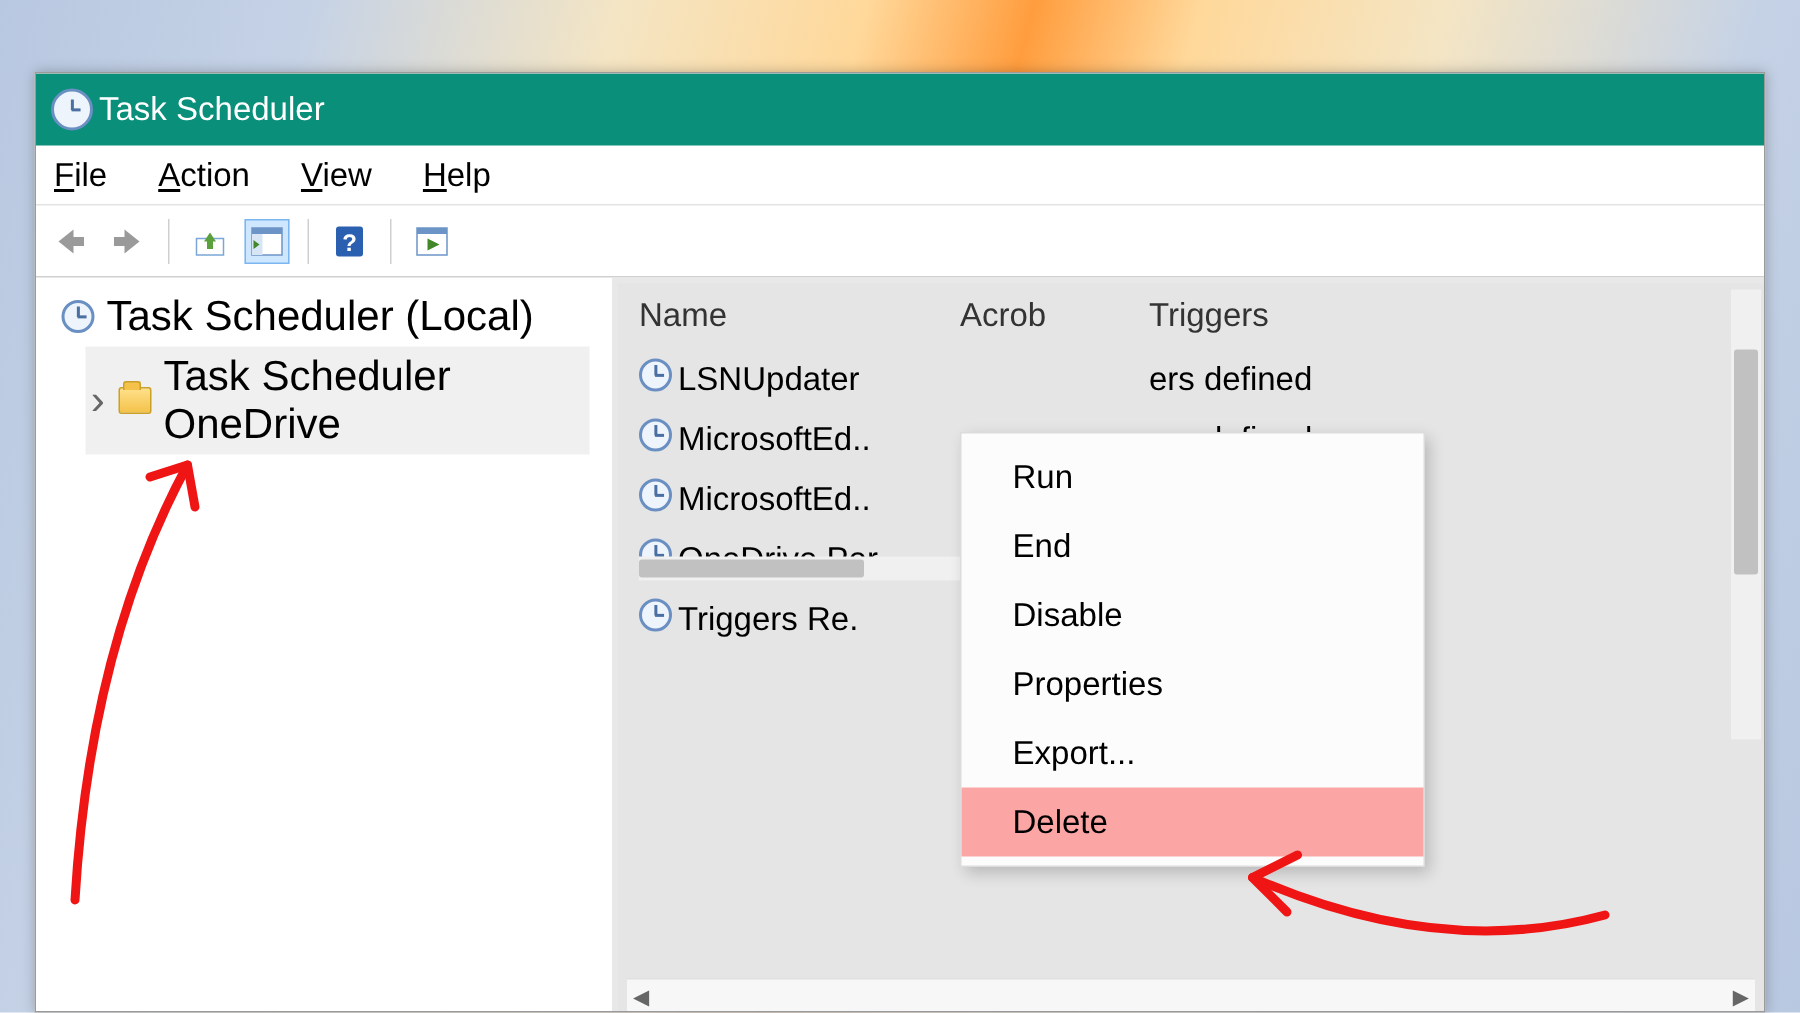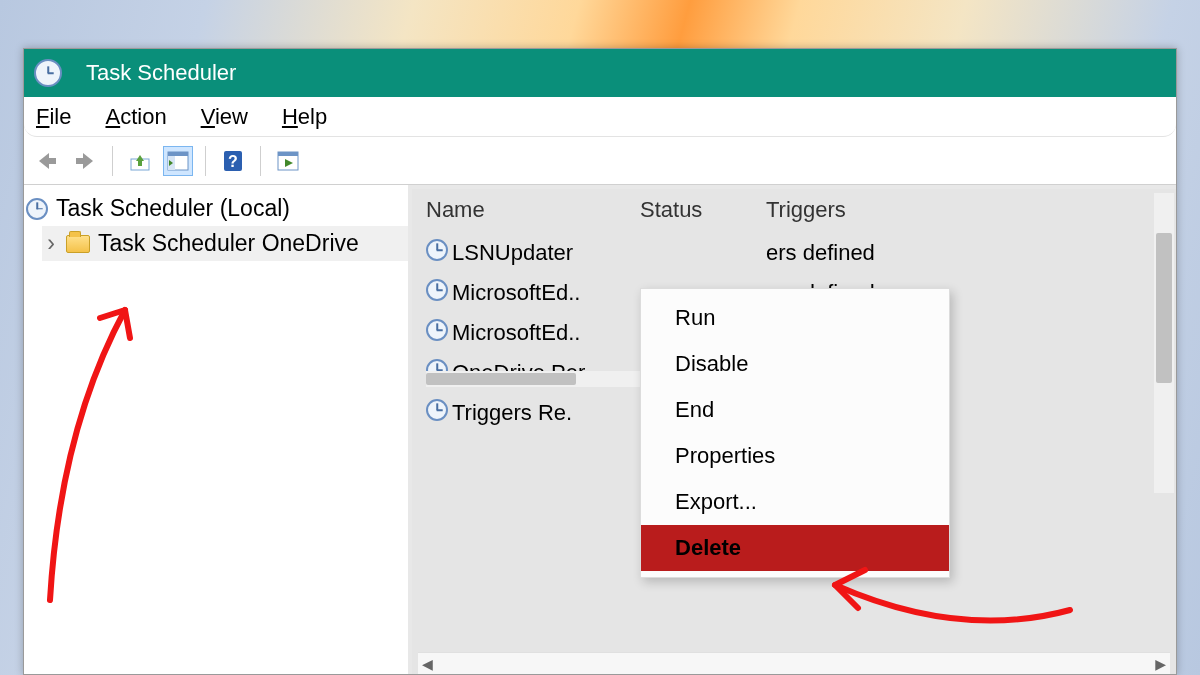--- a/index.html
+++ b/index.html
@@ -24,33 +24,32 @@
     border: 1px solid #9a9a9a;
     box-shadow: 0 0 8px rgba(0,0,0,.25);
     overflow: hidden;
   }
   .titlebar {
     height: 48px;
     background: #0a8f7a;
     color: #fff;
     display: flex;
     align-items: center;
-    gap: 24px;
+    gap: 4px;
     padding: 0 10px;
     font-size: 22px;
   }
   .menubar {
     height: 40px;
     display: flex;
     align-items: center;
     gap: 34px;
     padding: 0 12px;
     border-bottom: 1px solid #e3e3e3;
     font-size: 22px;
-    border-radius: 13px;
   }
   .menubar span { cursor: default; }
   .menubar .ul { text-decoration: underline; }
   .toolbar {
     height: 48px;
     display: flex;
     align-items: center;
     gap: 8px;
     padding: 0 8px;
     border-bottom: 1px solid #d0d0d0;
@@ -60,22 +59,22 @@
   .tb-btn.active { background:#cfe6ff; border:1px solid #7bb6f0; }
 
   .client {
     position: absolute;
     left:0; right:0; top:136px; bottom:0;
     display: flex;
   }
   .tree {
     width: 388px;
     border-right: 4px solid #e8e8e8;
-    padding: 6px 0;
-    font-size: 23px;
+    padding: 6px 15px;
+    font-size: 28px;
   }
   .tree-row { display:flex; align-items:center; gap:8px; padding:4px 2px; }
   .tree-row.child { margin-left: 18px; background:#f0f0f0; }
   .expander { width:14px; text-align:center; color:#666; }
   .main {
     flex:1;
     position:relative;
     border-top: 4px solid #e8e8e8;
     background:#e5e5e5;
   }
@@ -123,21 +122,21 @@
     left: 640px;
     top: 288px;
     width: 310px;
     background:#fcfcfc;
     border:1px solid #dcdcdc;
     box-shadow: 3px 4px 10px rgba(0,0,0,.2);
     padding: 6px 0;
     font-size:22px;
   }
   .ctx-item { padding: 10px 34px; cursor:default; }
-  .ctx-item.hover { background:#b91c1c;font-weight:bold; }
+  .ctx-item.hover { background:#fca5a5; }
 
   
   .watermark {
     position:absolute;
     right: 42px;
     top: 24px;
     text-align:center;
     color:#6b6b6b;
     font-size:16px;
     letter-spacing:1px;
@@ -240,21 +239,21 @@
       <div class="tree-row child">
         <span class="expander">›</span>
         <span class="folder-ico"></span>
         <span>Task Scheduler OneDrive</span>
       </div>
     </div>
 
     <div class="main">
       <div class="list-header">
         <div class="col-name">Name</div>
-        <div class="col-status">Status</div>
+        <div class="col-status">Acrob</div>
         <div class="col-trig">Triggers</div>
       </div>
 
       <div class="list-body">
         <div class="row">
           <span class="icon"><span class="clock-ico"></span></span>
           <span class="r-name">LSNUpdater</span>
           <span class="r-status"></span>
           <span class="r-trig">ers defined</span>
         </div>
@@ -295,22 +294,22 @@
       <div class="bottom-scroll">
         <span class="arrow">◀</span>
         <span class="arrow">▶</span>
       </div>
     </div>
   </div>
 </div>
 
 <div class="ctx">
   <div class="ctx-item"><span class="ul">R</span>un</div>
+  <div class="ctx-item"><span class="ul">E</span>nd</div>
   <div class="ctx-item">D<span class="ul">i</span>sable</div>
-  <div class="ctx-item"><span class="ul">E</span>nd</div>
   <div class="ctx-item"><span class="ul">P</span>roperties</div>
   <div class="ctx-item">E<span class="ul">x</span>port...</div>
   <div class="ctx-item hover"><span class="ul">D</span>elete</div>
 </div>
 
 <svg class="anno" style="left:30px; top:280px;" width="130" height="330">
   <path d="M20 320 Q 30 150 95 30" stroke="#f01515" stroke-width="6" fill="none" stroke-linecap="round"></path>
   <path d="M95 30 L70 38 M95 30 L100 58" stroke="#f01515" stroke-width="6" fill="none" stroke-linecap="round"></path>
 </svg>
 <svg class="anno" style="left:820px; top:550px;" width="260" height="90">

